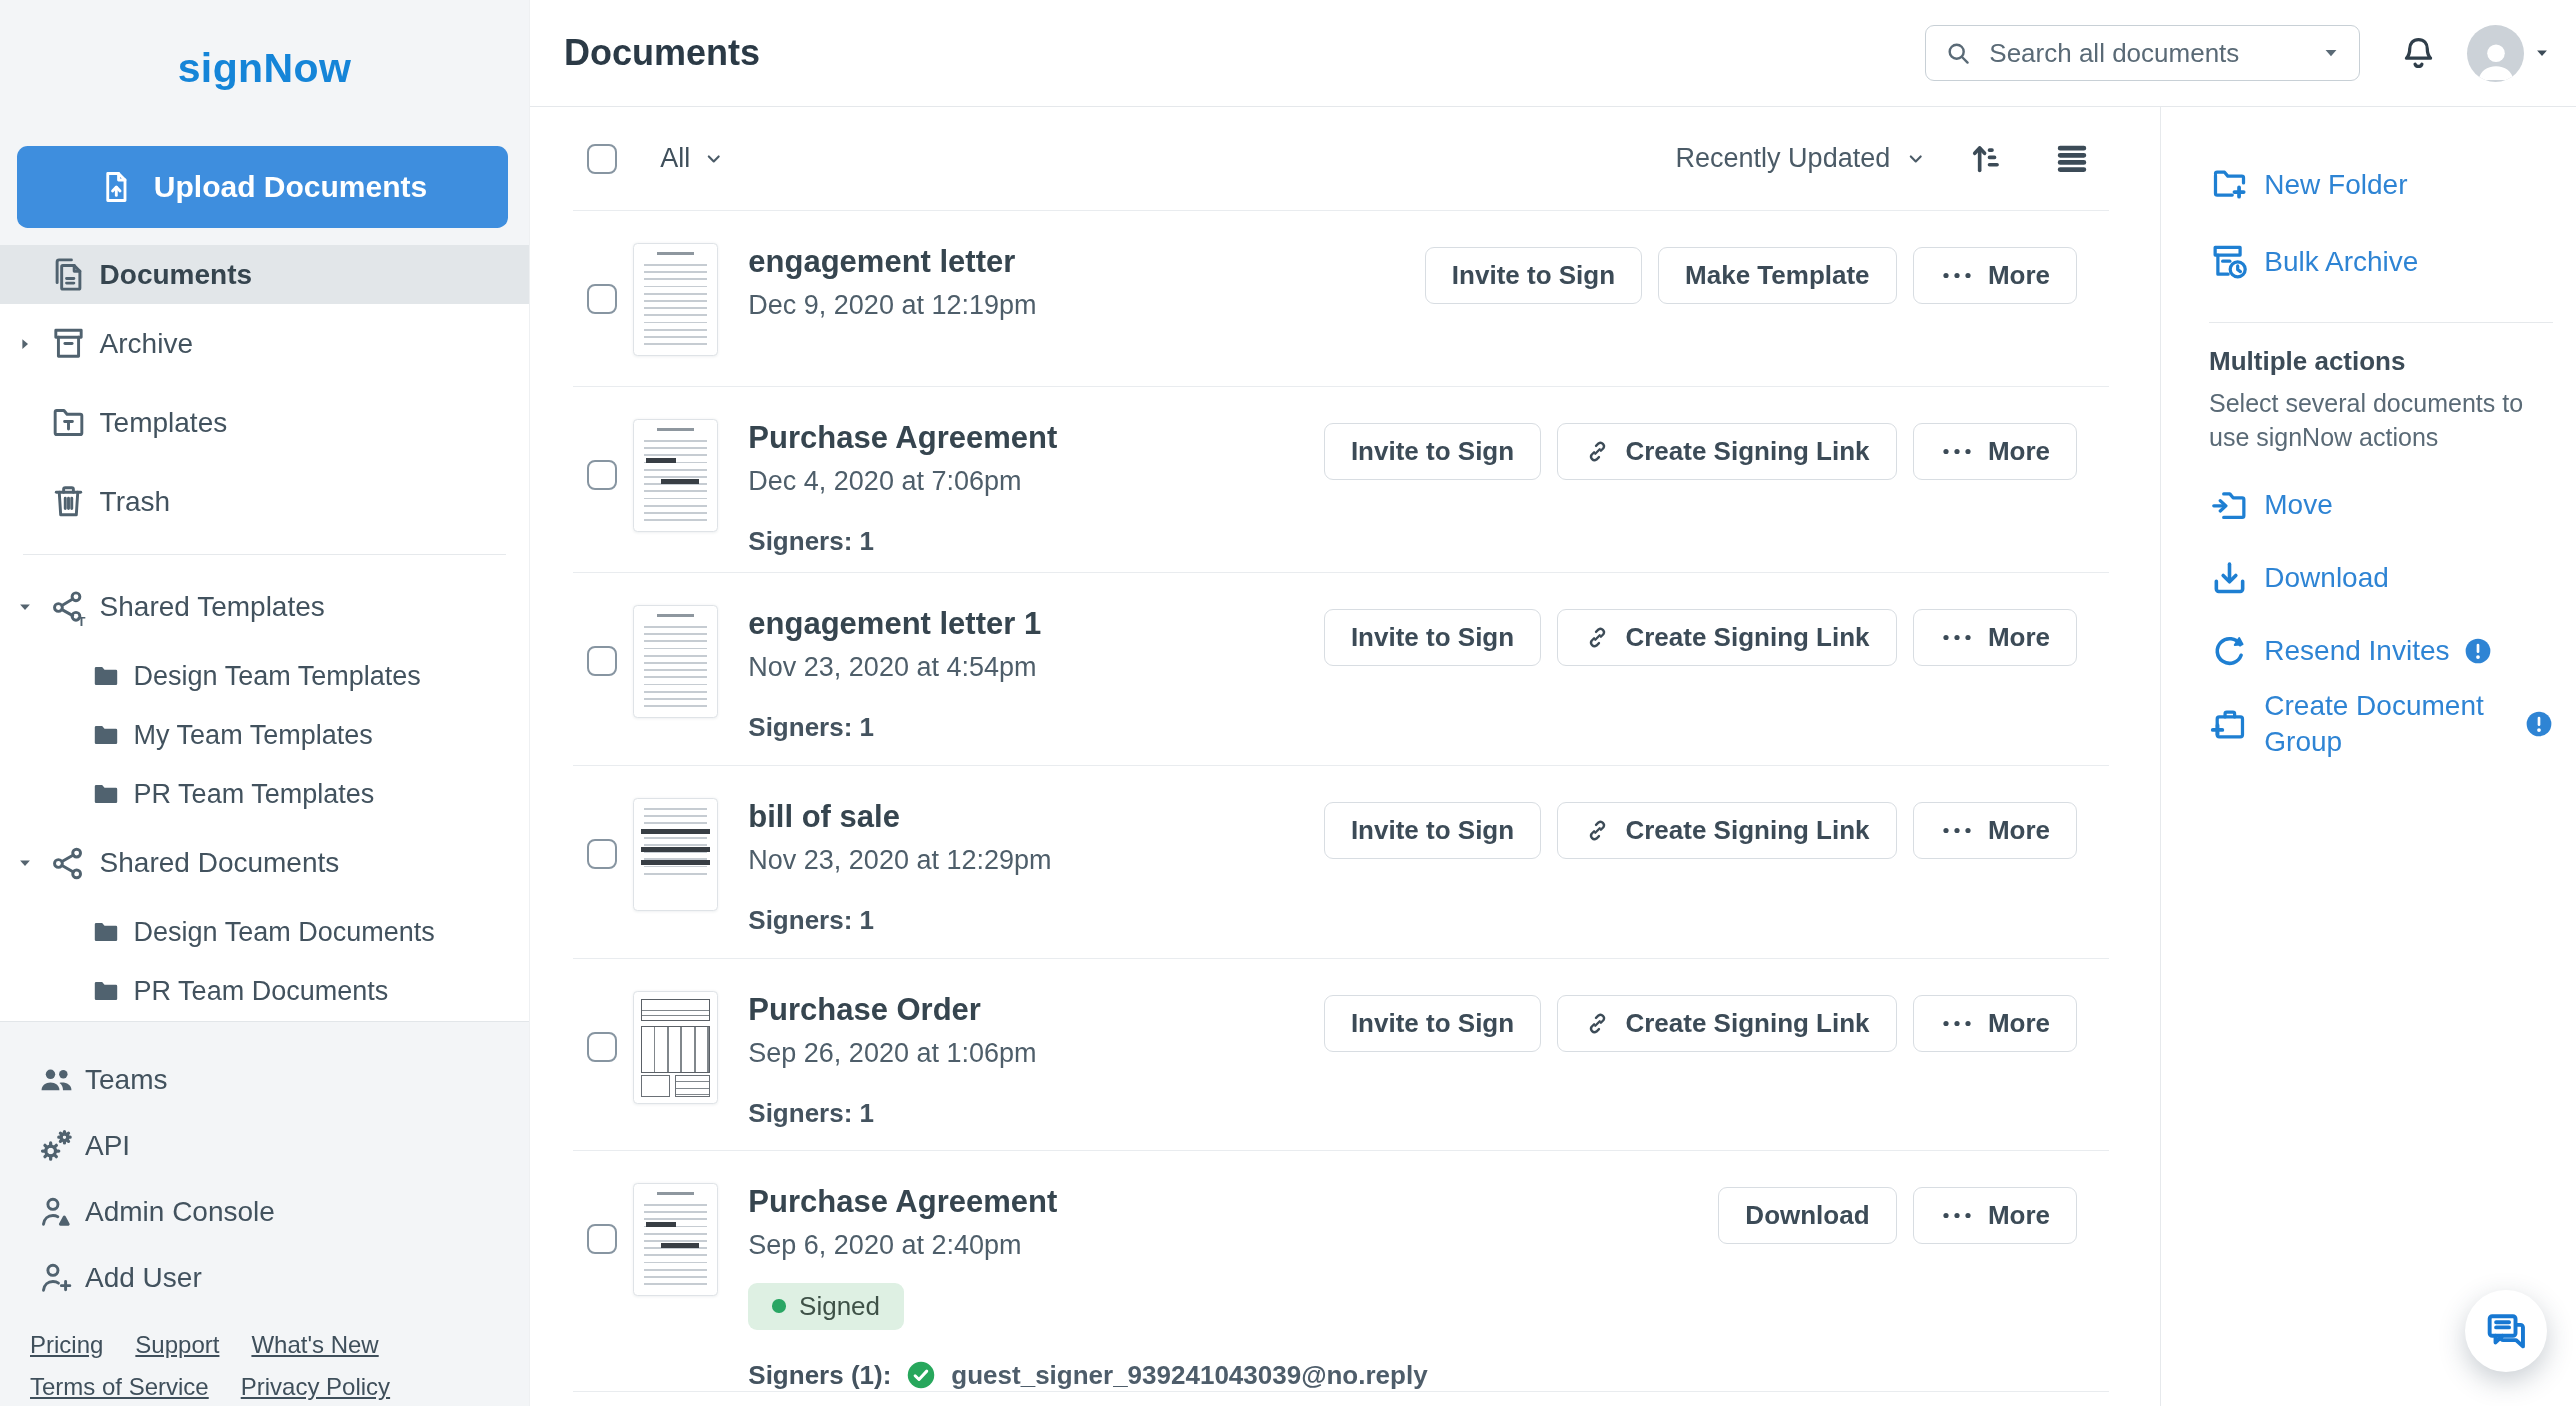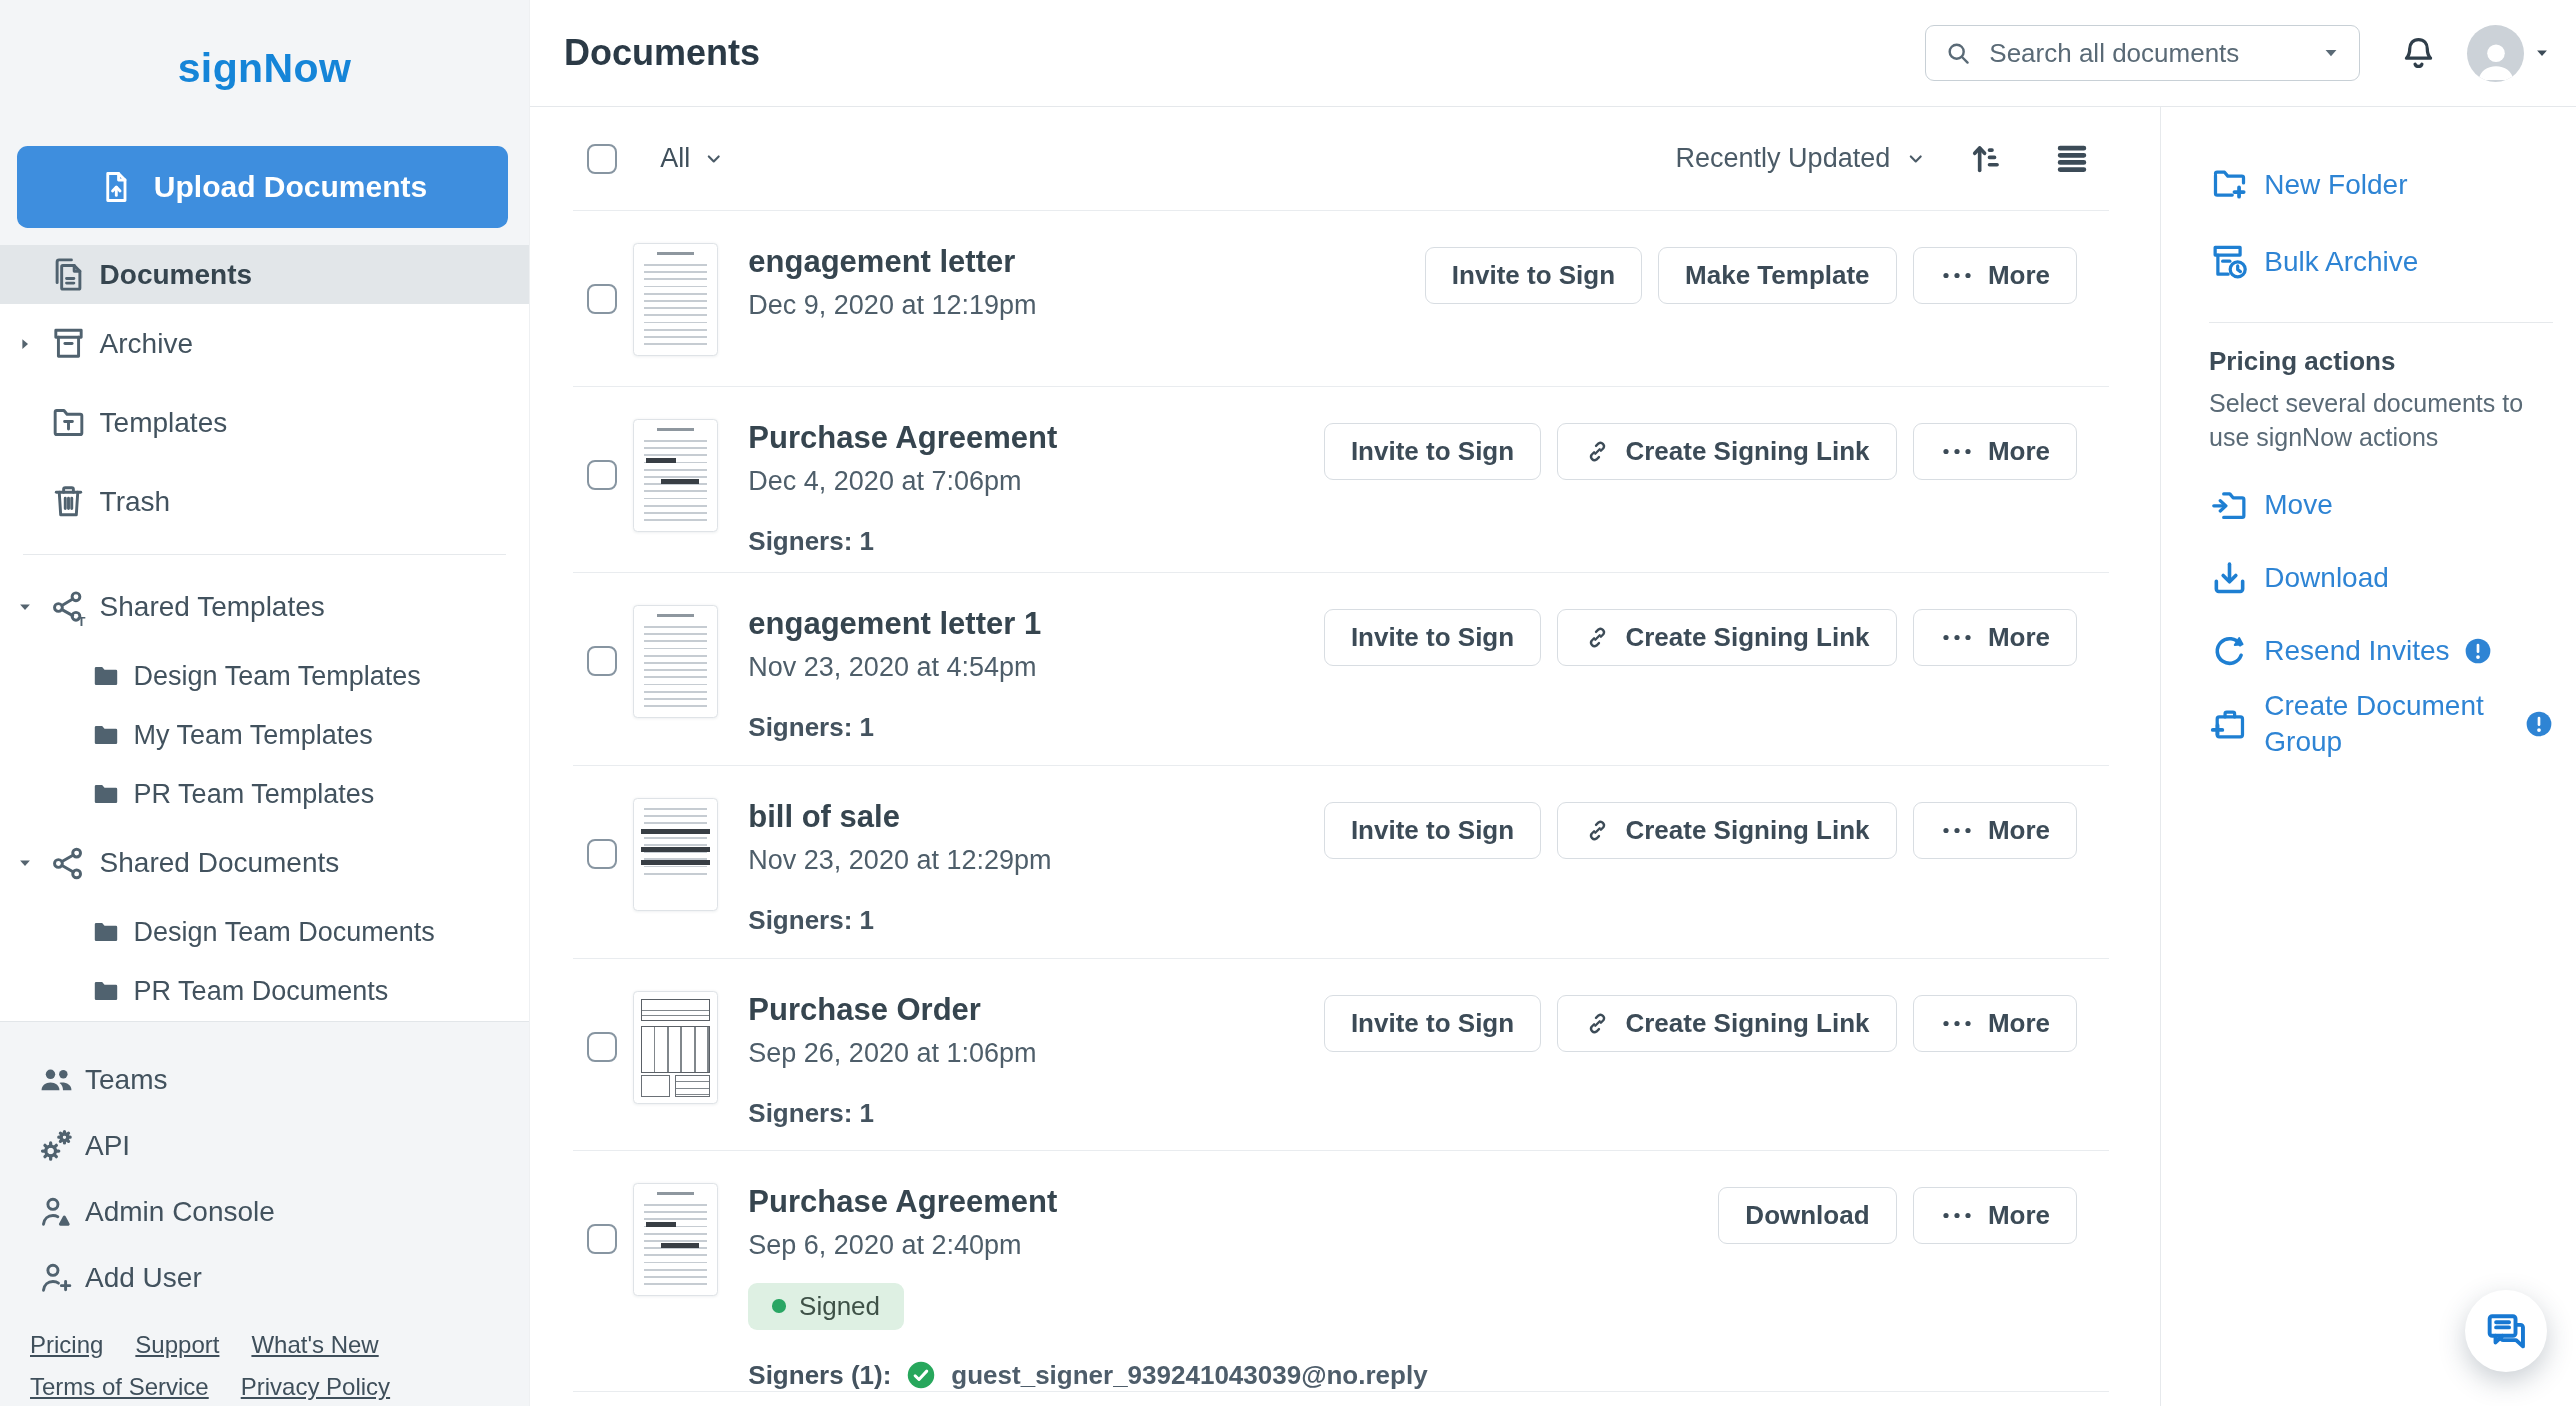--- a/index.html
+++ b/index.html
@@ -638,21 +638,21 @@
                 <path d="M3.6 3.8h14.6v4.4H3.6z"></path>
                 <path d="M5.2 8.2v11.2h6"></path>
                 <path d="M8 11.8h4.2"></path>
                 <circle cx="16.8" cy="16.6" r="4.4"></circle>
                 <path d="M16.8 14.6v2.2l1.6 1.1"></path>
               </svg>
             </span>
           <span>Bulk Archive</span>
         </div>
         <div class="rp-divider"></div>
-        <div class="rp-title">Pricing actions</div>
+        <div class="rp-title">Multiple actions</div>
         <div class="rp-hint">Select several documents to use signNow actions</div>
         <div class="rp-actions" id="rp-actions">
             <div class="rp-action">
               <span class="rp-ic">
                 <svg xmlns="http://www.w3.org/2000/svg" viewBox="0 0 24 24" fill="none" stroke="currentColor" stroke-width="1.9" stroke-linecap="round" stroke-linejoin="round">
                   <path d="M8.6 5.2h3.6l1.9 2.3h5.3a1 1 0 0 1 1 1V18a1 1 0 0 1-1 1H8.6"></path>
                   <path d="M2.8 12.2h6.4"></path>
                   <path d="M6.6 9.2l3.3 3-3.3 3"></path>
                 </svg>
               </span>

